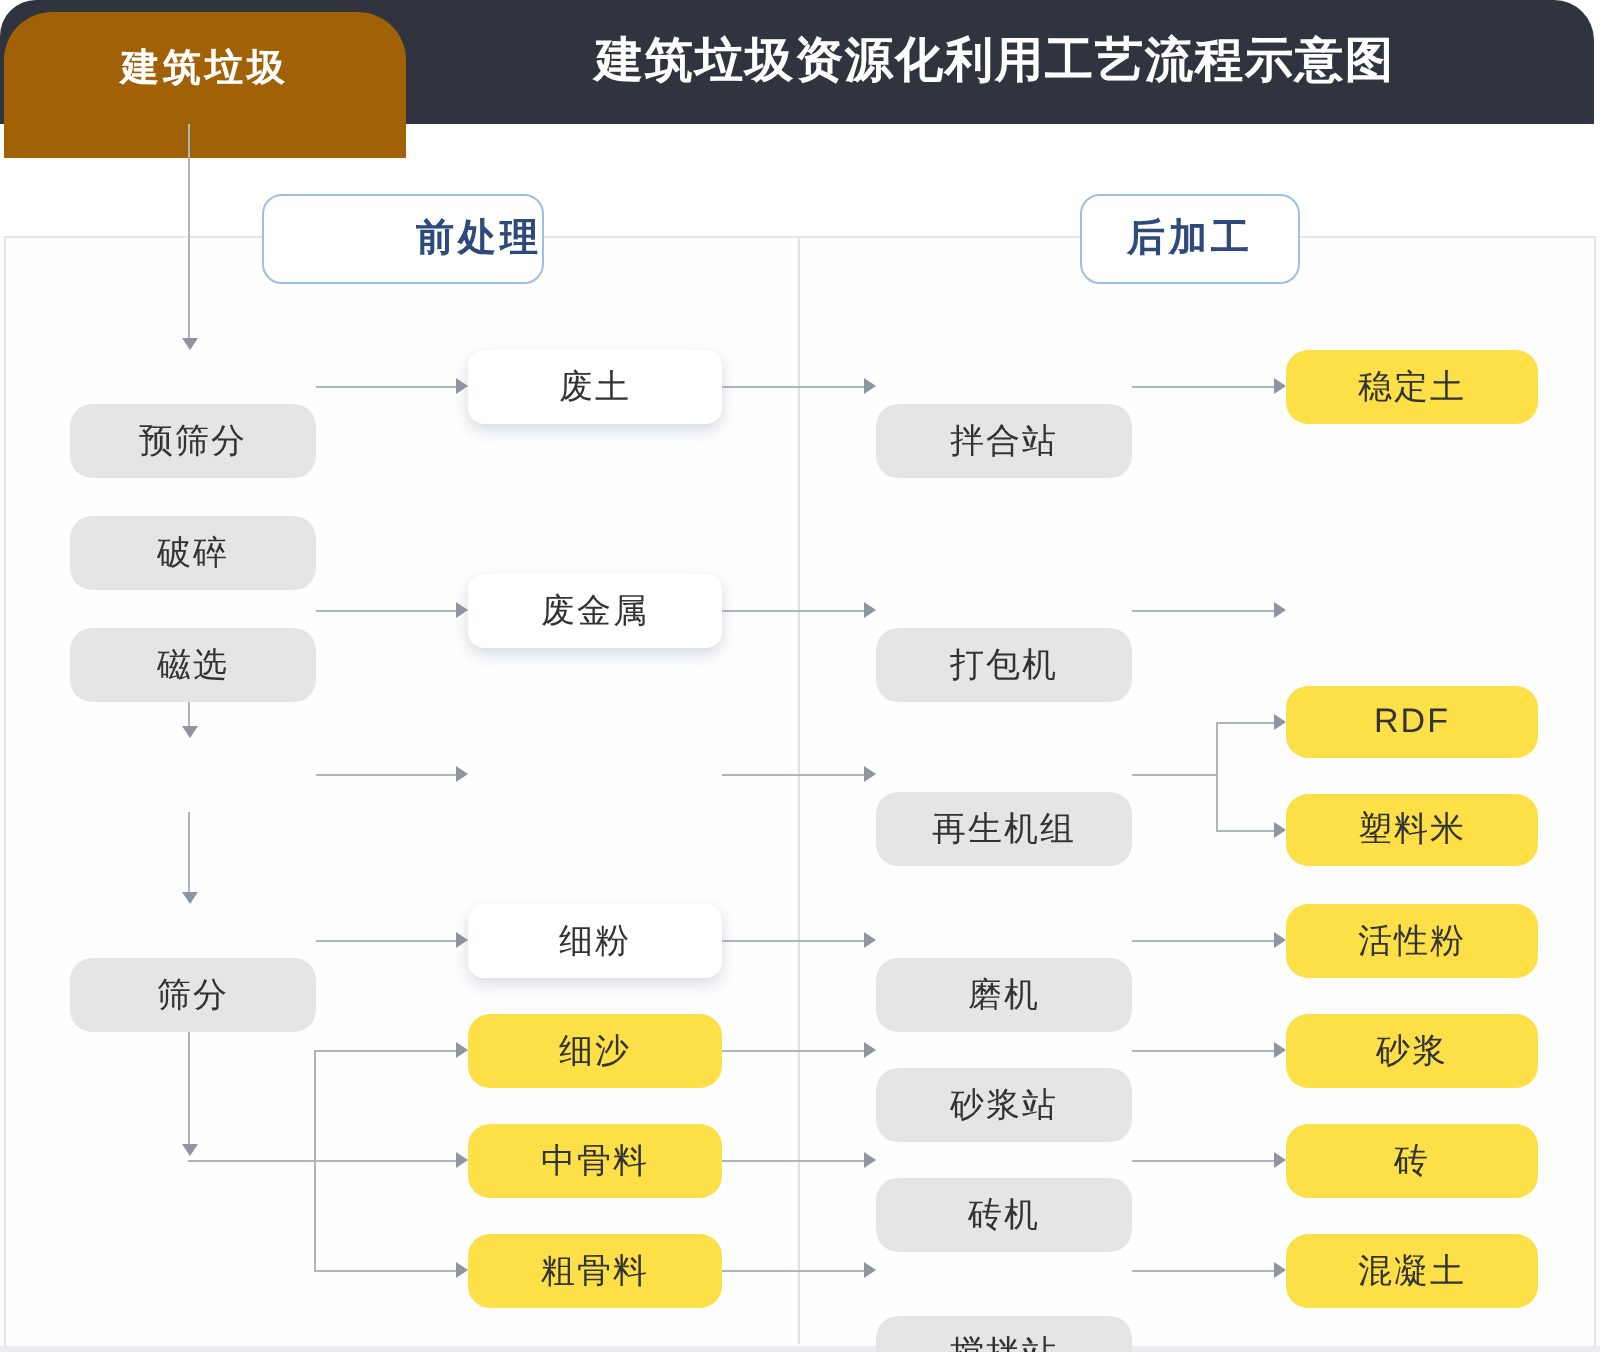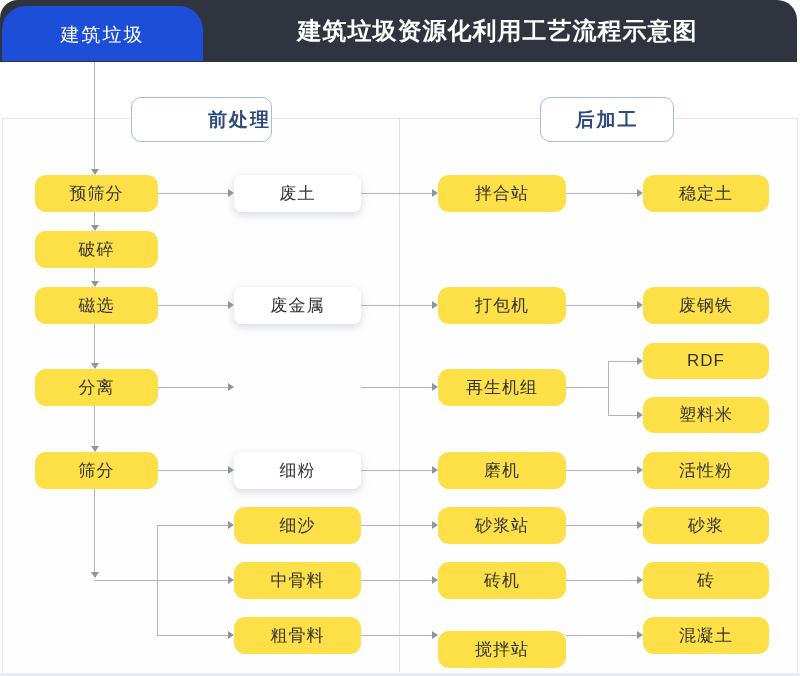--- a/index.html
+++ b/index.html
@@ -2,35 +2,35 @@
 <html><head>
 <meta charset="utf-8">
 <style>
   html,body{margin:0;padding:0;background:#ffffff;}
   body{font-family:"Liberation Sans","DejaVu Sans",sans-serif;}
   #canvas{position:relative;width:800px;height:676px;background:#ffffff;overflow:hidden;}
 
   
   .header-bar{position:absolute;left:0;top:0;width:797px;height:62px;background:#2f343e;border-radius:18px 20px 0 0;}
   .header-title{position:absolute;left:203px;right:5px;top:0;height:62px;line-height:62px;text-align:center;color:#ffffff;font-size:24px;font-weight:bold;letter-spacing:1px;}
-  .source-tab{position:absolute;left:2px;top:6px;width:201px;height:55px;background:#1d4ed8;border-radius:24px 24px 0 0;text-align:center;line-height:58px;color:#ffffff;font-size:19px;font-weight:normal;letter-spacing:2px;}
+  .source-tab{position:absolute;left:2px;top:6px;width:201px;height:73px;background:#a16207;border-radius:24px 24px 0 0;text-align:center;line-height:58px;color:#ffffff;font-size:19px;font-weight:bold;letter-spacing:2px;}
 
   
   .board{position:absolute;left:2px;top:118px;width:794px;height:554px;border:1px solid #e2e5eb;background:#fefefe;}
   .divider{position:absolute;left:399px;top:119px;width:1px;height:553px;background:#dde1e9;}
   .footer-strip{position:absolute;left:0;top:673px;width:800px;height:3px;background:#eaecf1;}
 
   
   .section-label{position:absolute;height:45px;background:#ffffff;border:1px solid #9fbde7;border-radius:10px;box-sizing:border-box;text-align:center;line-height:43px;color:#2c4a7c;font-size:19px;font-weight:600;letter-spacing:2px;z-index:5;}
   .sec-pre{left:131px;top:97px;width:141px;text-align:right;}
-  .sec-post{left:540px;top:97px;width:134px;}
+  .sec-post{left:540px;top:97px;width:110px;}
 
   
   .node{position:absolute;height:37px;box-sizing:border-box;border-radius:11px;text-align:center;line-height:37px;font-size:17px;color:#333333;letter-spacing:1px;z-index:3;}
-  .blue{background:#fde047;}
+  .blue{background:#e5e5e5;margin-top:27px;}
   .yellow{background:#fde047;}
   .white{background:#ffffff;box-shadow:0 3px 8px rgba(150,158,175,0.38);border-radius:8px;}
   .c1{left:35px;width:123px;}
   .c2{left:234px;width:127px;}
   .c3{left:438px;width:128px;}
   .c4{left:643px;width:126px;}
 
   
   .eh{position:absolute;height:1px;background:#b0b4bd;z-index:1;}
   .ev{position:absolute;width:1px;background:#b0b4bd;z-index:1;}
@@ -50,41 +50,39 @@
   <div class="board"></div>
   <div class="divider"></div>
   <div class="footer-strip"></div>
 
   <div class="section-label sec-pre">前处理</div>
   <div class="section-label sec-post">后加工</div>
 
   <div class="node blue c1" style="top:175px">预筛分</div>
   <div class="node blue c1" style="top:231px">破碎</div>
   <div class="node blue c1" style="top:287px">磁选</div>
-  <div class="node blue c1" style="top:369px">分离</div>
   <div class="node blue c1" style="top:452px">筛分</div>
 
   <div class="node white c2" style="top:175px">废土</div>
   <div class="node white c2" style="top:287px">废金属</div>
   <div class="node white c2" style="top:452px">细粉</div>
 
   <div class="node yellow c2" style="top:507px">细沙</div>
   <div class="node yellow c2" style="top:562px">中骨料</div>
   <div class="node yellow c2" style="top:617px">粗骨料</div>
 
   <div class="node blue c3" style="top:175px">拌合站</div>
   <div class="node blue c3" style="top:287px">打包机</div>
   <div class="node blue c3" style="top:369px">再生机组</div>
   <div class="node blue c3" style="top:452px">磨机</div>
   <div class="node blue c3" style="top:507px">砂浆站</div>
   <div class="node blue c3" style="top:562px">砖机</div>
   <div class="node blue c3" style="top:631px">搅拌站</div>
 
   <div class="node yellow c4" style="top:175px">稳定土</div>
-  <div class="node yellow c4" style="top:287px">废钢铁</div>
   <div class="node yellow c4" style="top:343px;height:36px;line-height:36px">RDF</div>
   <div class="node yellow c4" style="top:397px;height:36px;line-height:36px">塑料米</div>
   <div class="node yellow c4" style="top:452px">活性粉</div>
   <div class="node yellow c4" style="top:507px">砂浆</div>
   <div class="node yellow c4" style="top:562px">砖</div>
   <div class="node yellow c4" style="top:617px">混凝土</div>
 
   <div class="ev" style="left:94px;top:62px;height:107px">
       <i class="ad"></i>
     </div>

